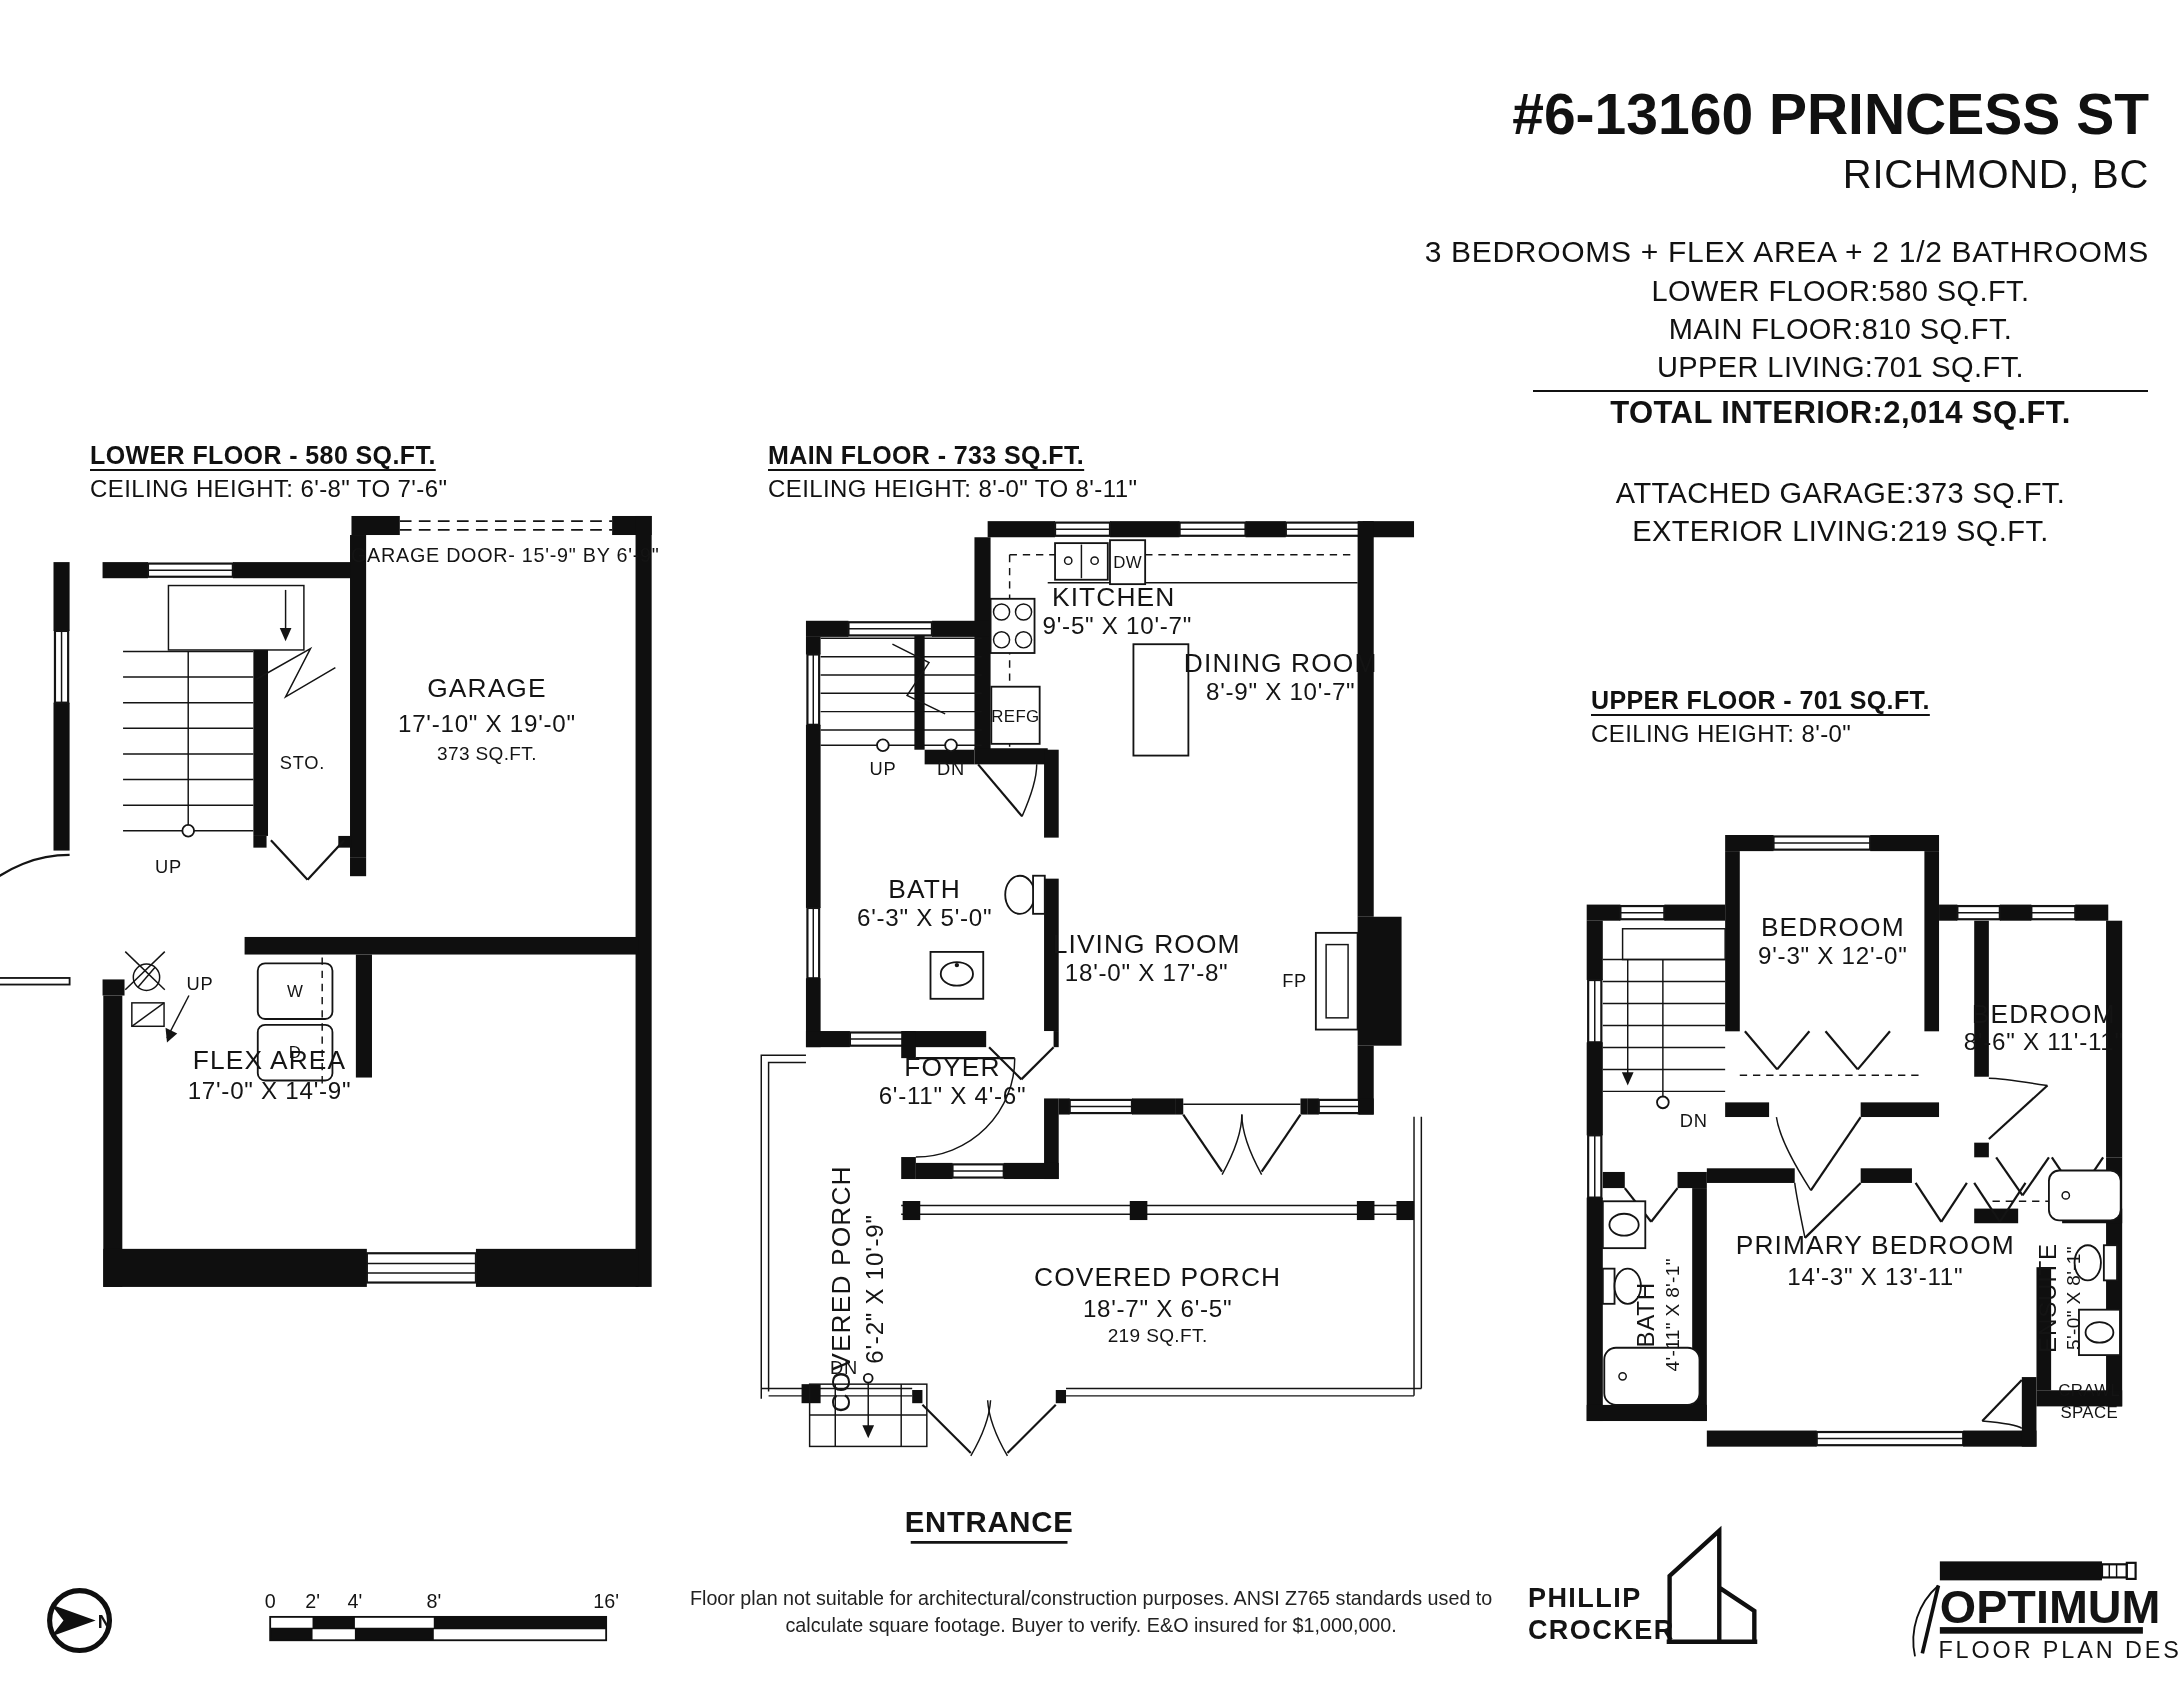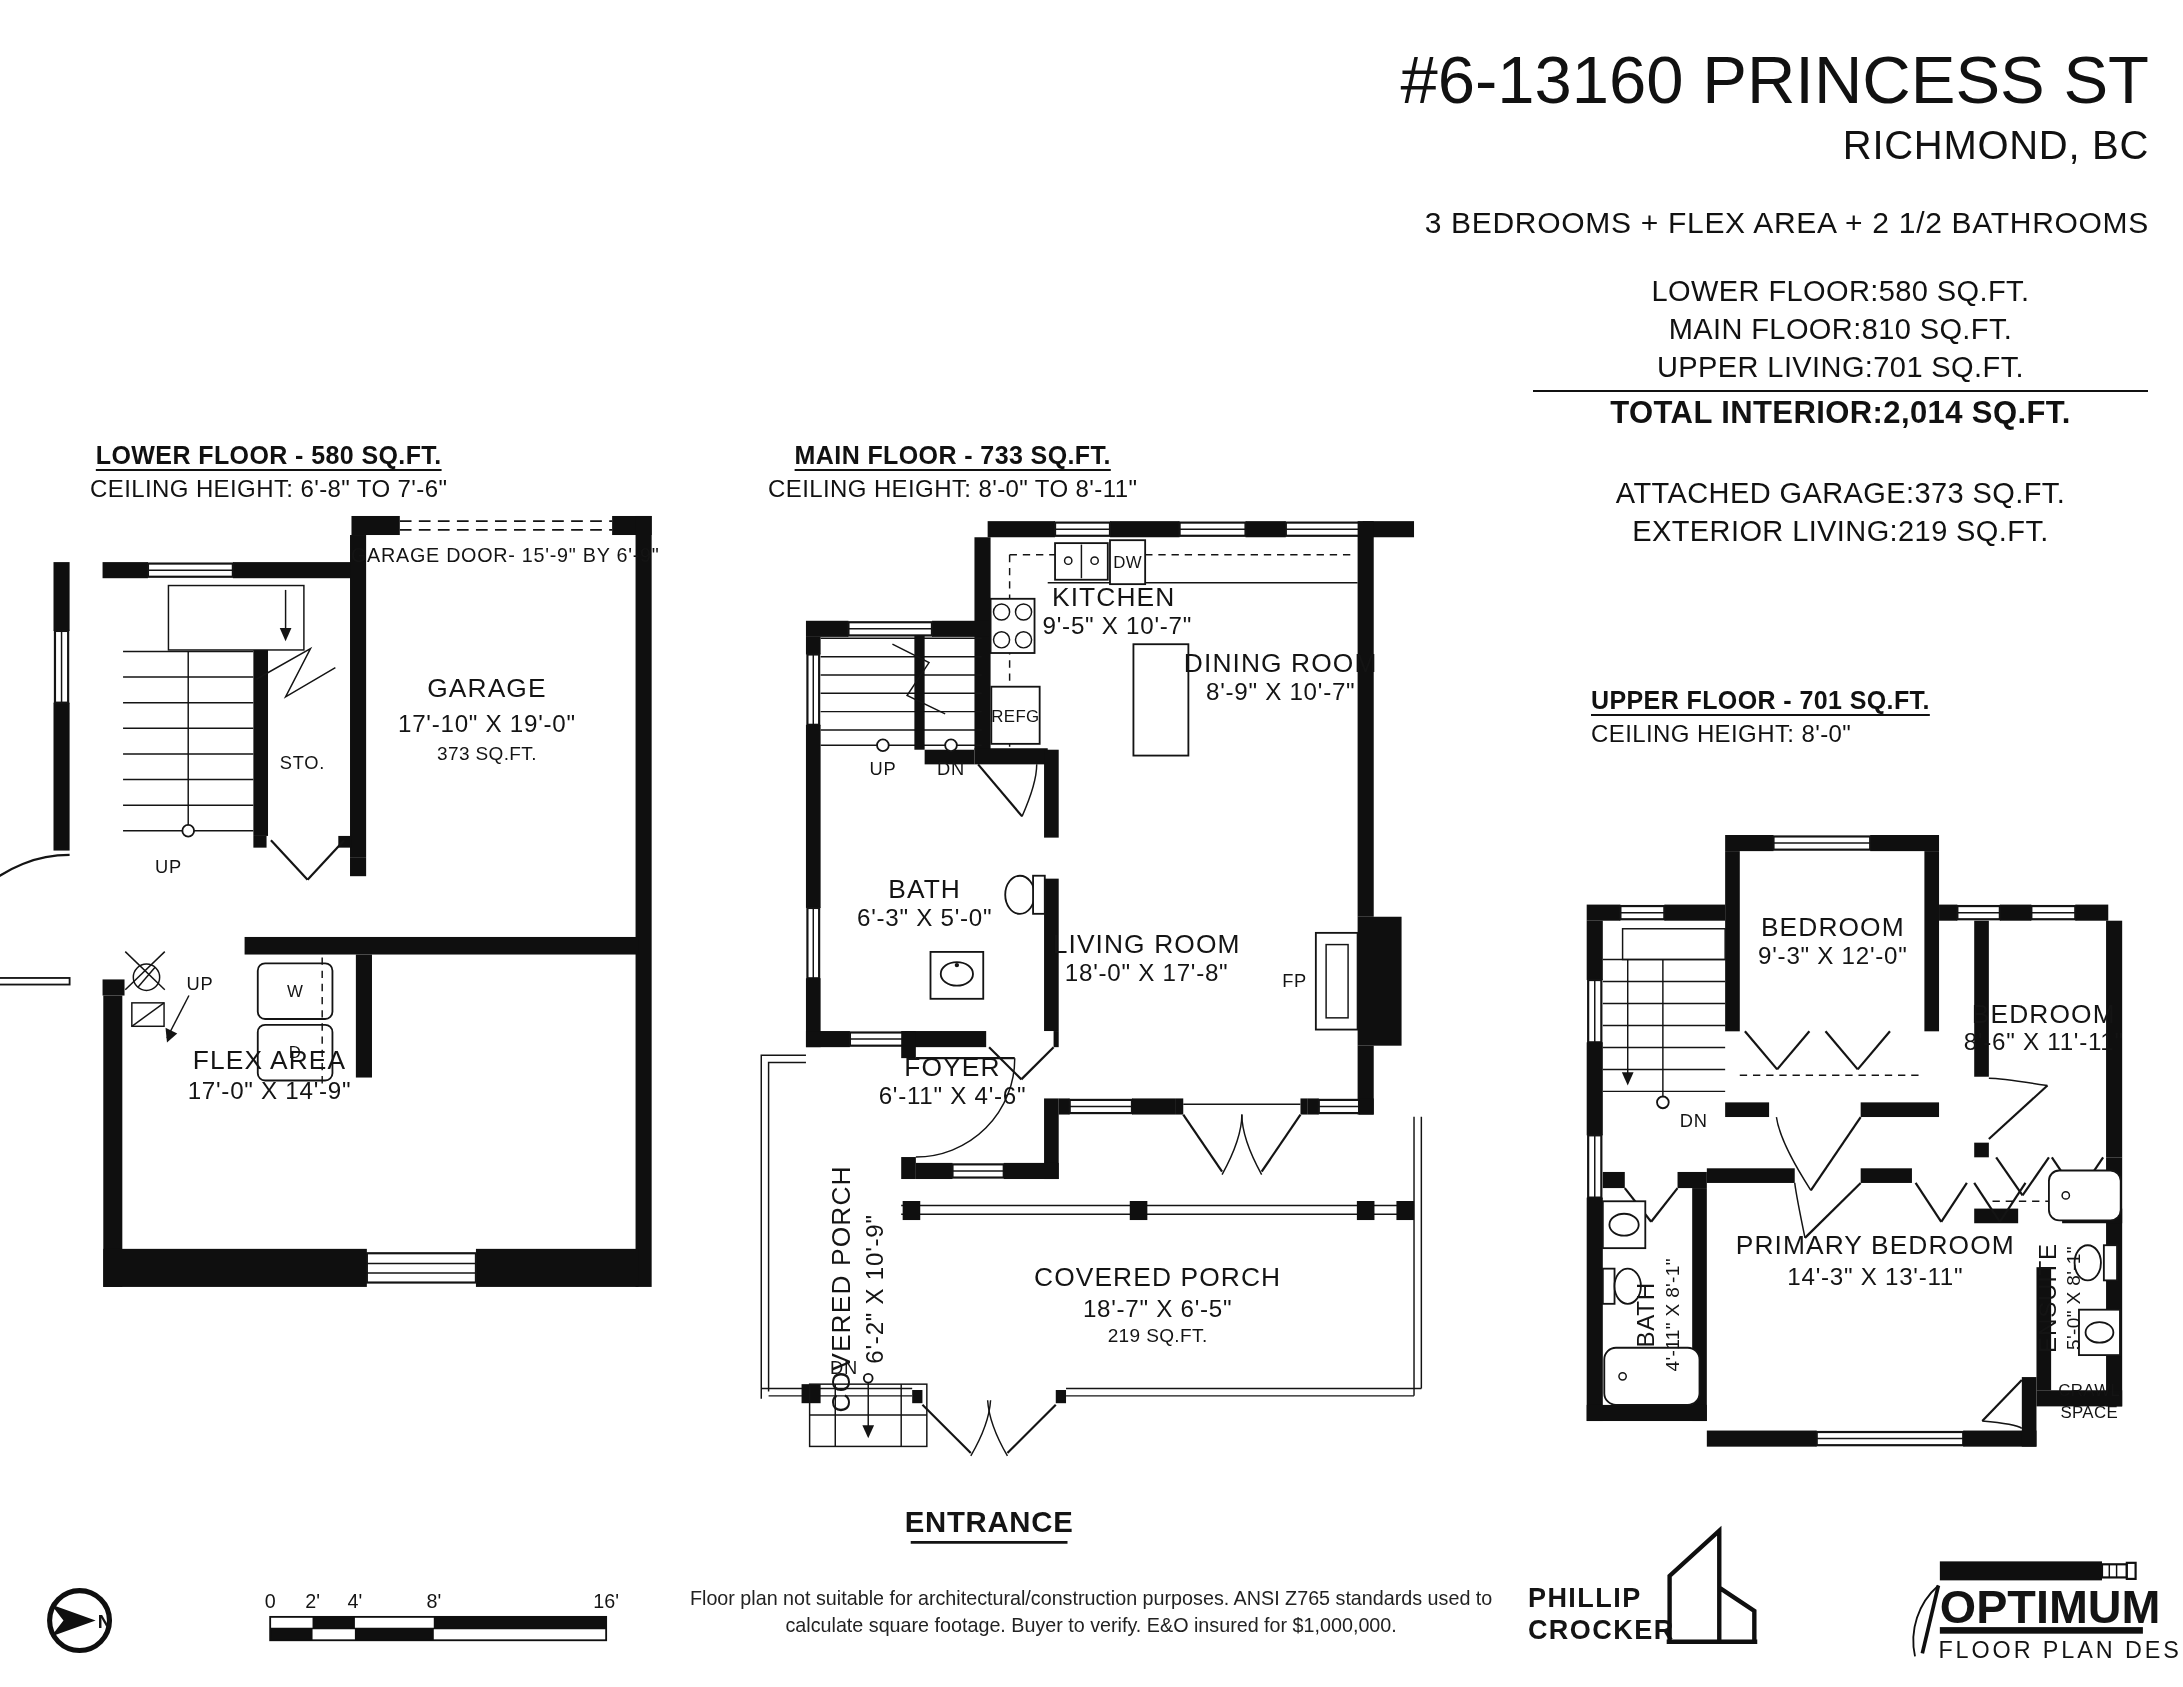--- a/index.html
+++ b/index.html
@@ -2,35 +2,35 @@
 <html style="font-size:11.7px"><head>
 <meta charset="utf-8">
 <style>
   html,body{margin:0;padding:0;background:#fff;}
   body{width:2183px;height:1687px;position:relative;overflow:hidden;
        font-family:"Liberation Sans", sans-serif;color:#111;}
   .abs{position:absolute;}
 
   
   #hdr{right:34px;top:45px;text-align:right;}
-  #hdr .addr{font-size:67px;font-weight:normal;letter-spacing:0px;line-height:1.05;}
+  #hdr .addr{font-size:57px;font-weight:bold;letter-spacing:0px;line-height:1.05;margin-top:40px;}
   #hdr .city{font-size:40px;font-weight:400;margin-top:7.3px;letter-spacing:0.7px;}
   #hdr .info{font-size:30px;margin-top:38px;letter-spacing:0.7px;}
 
   
   #areas{left:1533px;top:272px;width:615px;font-size:29px;letter-spacing:0.4px;}
   #areas .row{display:flex;justify-content:center;height:38px;align-items:center;}
   #areas .rule{border-top:2.9px solid #111;margin-top:4.4px;}
   #areas .total{font-weight:bold;font-size:31px;height:41px;}
   #areas .gap{height:41px;}
 
   
   .phead{position:absolute;letter-spacing:0.4px;}
   .phead .l1{font-size:25px;font-weight:bold;text-decoration:underline;
-             text-decoration-thickness:2.2px;text-underline-offset:5.1px;line-height:32px;text-align:center;}
+             text-decoration-thickness:2.2px;text-underline-offset:5.1px;line-height:32px;}
   .phead .l2{font-size:24px;line-height:32px;margin-top:1.5px;}
 
   
   svg{position:absolute;overflow:visible;}
   .w{fill:#0f0f0f;}
   .ln{stroke:#141414;stroke-width:2;fill:none;}
   .ln3{stroke:#141414;stroke-width:3;fill:none;}
   .thick{stroke:#141414;stroke-width:4;fill:none;}
   .win{fill:#fff;stroke:#141414;stroke-width:3;}
   .fx{fill:#fff;stroke:#141414;stroke-width:2.5;}

